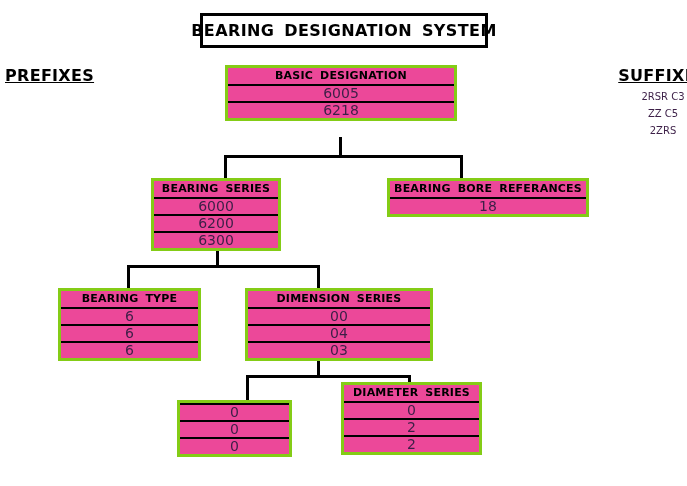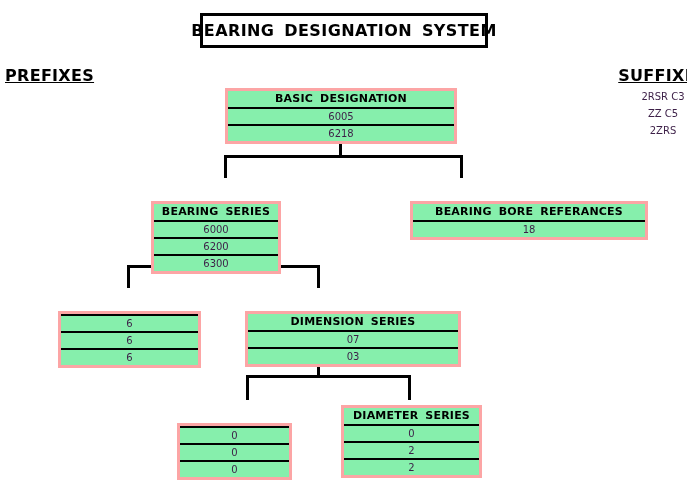--- a/index.html
+++ b/index.html
@@ -27,38 +27,37 @@
   .suffixes-block{
     position:absolute;left:603px;top:66px;width:80px;
     display:flex;flex-direction:column;align-items:center;margin-left:20px;
   }
   .suffix-item{
     font-size:10px;color:#3c1f47;line-height:17px;white-space:nowrap;
   }
   .suffixes-block .side-label{margin-bottom:3px;}
   
   .node{
-    position:absolute;border:3px solid #fca5a5;box-sizing:border-box;
-    background:#86efac;
-    margin-top:23px;
+    position:absolute;border:3px solid #84cc16;box-sizing:border-box;
+    background:#ec4899;
   }
   .nh{
     height:16px;line-height:16px;text-align:center;
     font-size:11px;font-weight:bold;color:#000;
     letter-spacing:.2px;word-spacing:3px;white-space:nowrap;overflow:hidden;
   }
   .nr{
     height:15px;line-height:15px;text-align:center;
-    font-size:10px;color:#3c1f47;border-top:2px solid #000;white-space:nowrap;
+    font-size:14px;color:#3c1f47;border-top:2px solid #000;white-space:nowrap;
   }
   #n-basic {left:225px;top:65px; width:232px;}
   #n-series{left:151px;top:178px;width:130px;}
-  #n-bore  {left:410px;top:178px;width:238px;}
+  #n-bore  {left:387px;top:178px;width:202px;}
   #n-type  {left:58px; top:288px;width:143px;}
-  #n-dim   {left:245px;top:288px;width:216px;}
+  #n-dim   {left:245px;top:288px;width:188px;}
   #n-width {left:177px;top:400px;width:115px;}
   #n-diam  {left:341px;top:382px;width:141px;}
   
   .cl{position:absolute;background:#000;}
   #l1v {left:339px;top:137px;width:3px;height:20px;}
   #l1h {left:224px;top:155px;width:239px;height:3px;}
   #l1dl{left:224px;top:157px;width:3px;height:21px;}
   #l1dr{left:460px;top:157px;width:3px;height:21px;}
   #l2v {left:216px;top:250px;width:3px;height:17px;}
   #l2h {left:127px;top:265px;width:193px;height:3px;}
@@ -112,28 +111,30 @@
     <div class="nr">6200</div>
     <div class="nr">6300</div>
   </div>
 
   <div class="node" id="n-bore">
     <div class="nh">BEARING BORE REFERANCES</div>
     <div class="nr">18</div>
   </div>
 
   <div class="node" id="n-type">
+    <div class="nh">BEARING TYPE</div>
     <div class="nr">6</div>
     <div class="nr">6</div>
     <div class="nr">6</div>
   </div>
 
   <div class="node" id="n-dim">
     <div class="nh">DIMENSION SERIES</div>
-    <div class="nr">07</div>
+    <div class="nr">00</div>
+    <div class="nr">04</div>
     <div class="nr">03</div>
   </div>
 
   <div class="node" id="n-width">
     <div class="nr">0</div>
     <div class="nr">0</div>
     <div class="nr">0</div>
   </div>
 
   <div class="node" id="n-diam">

